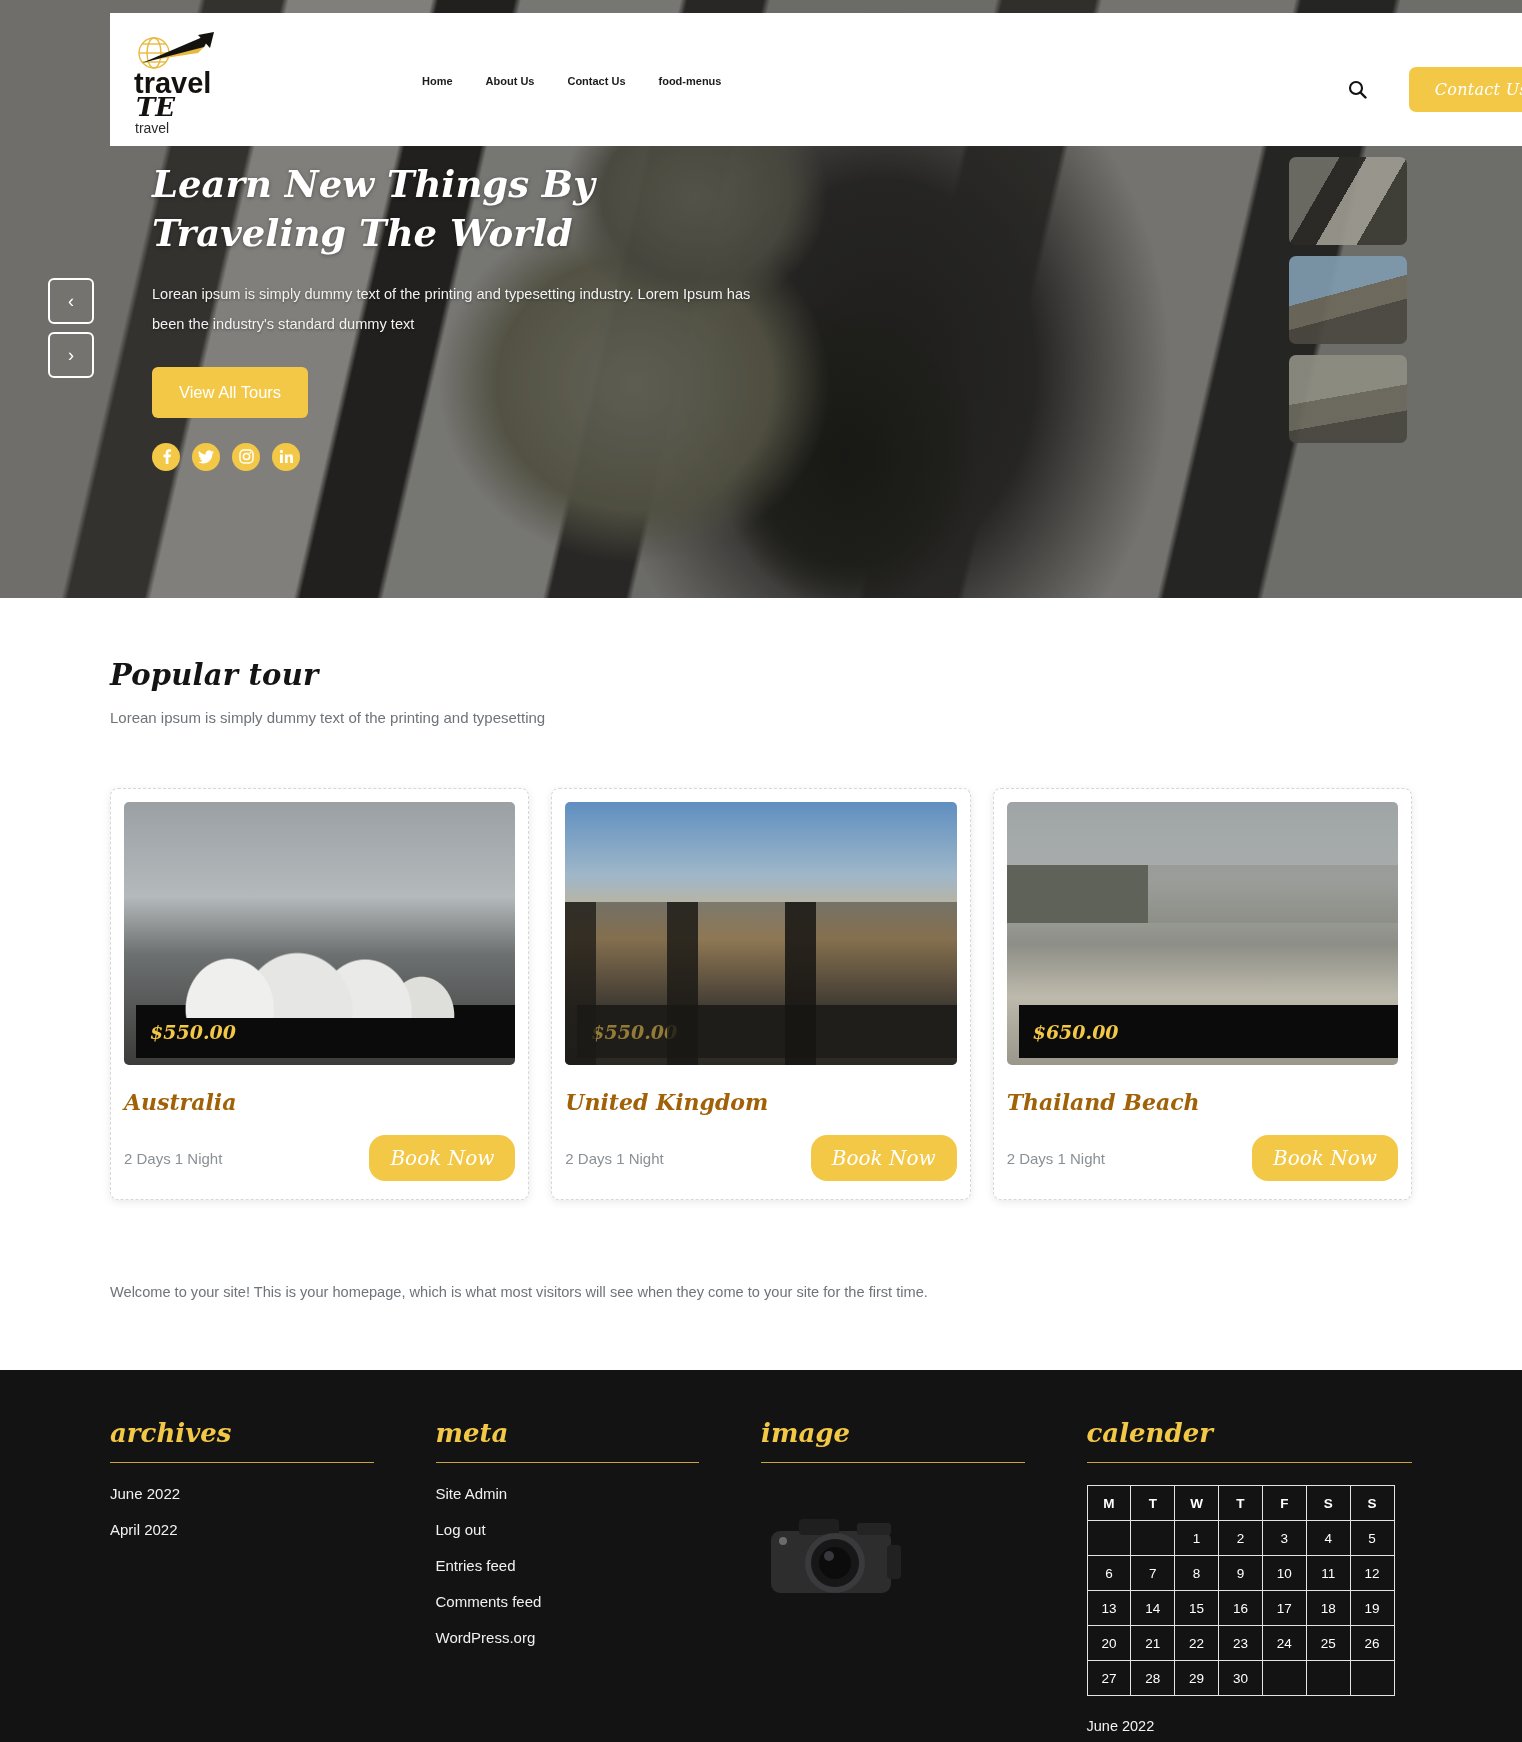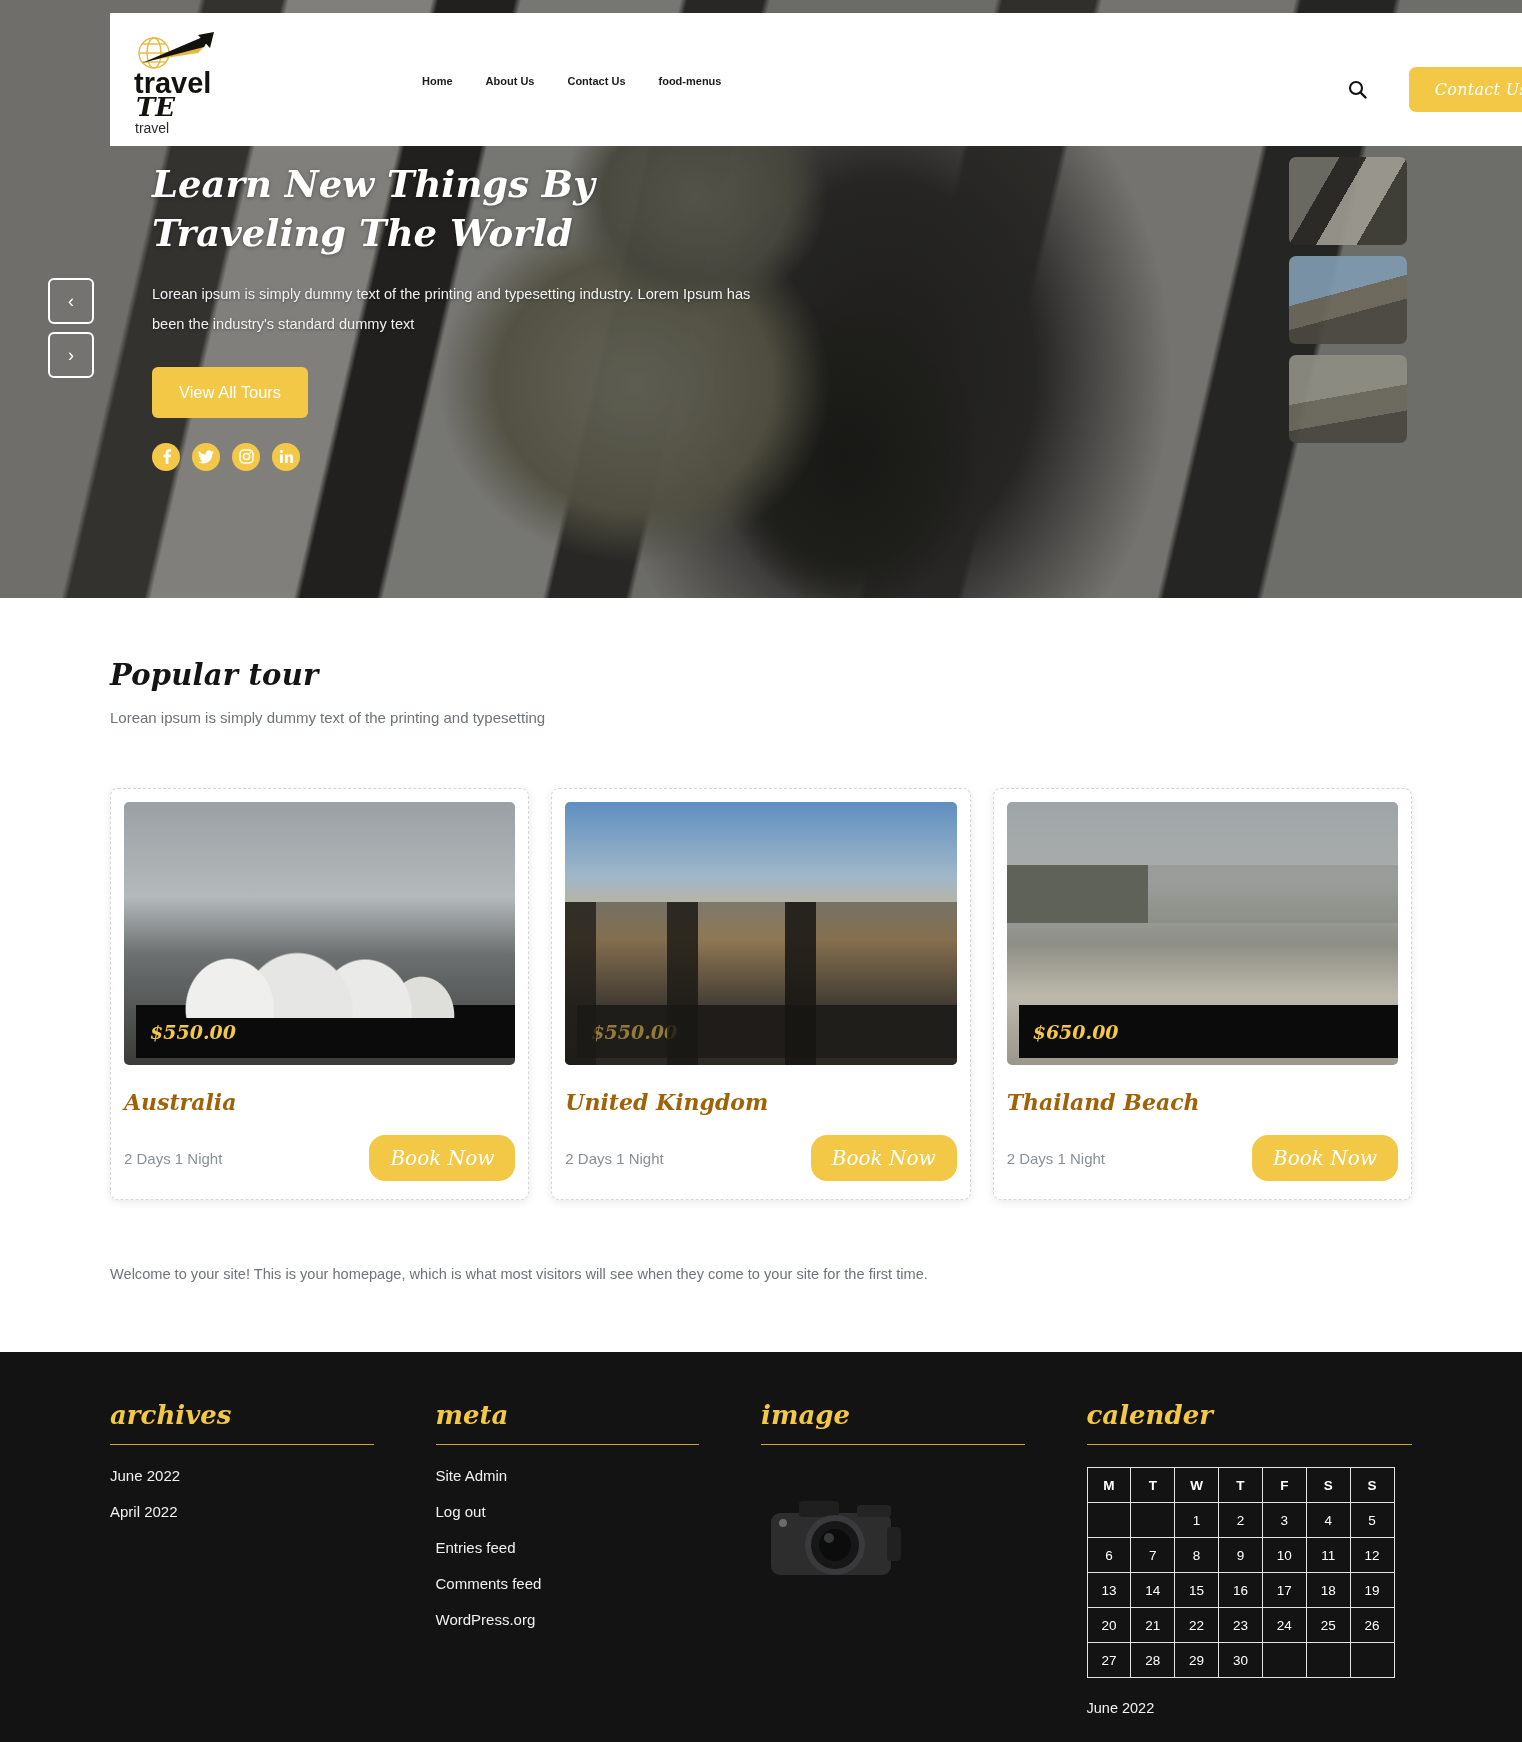--- a/index.html
+++ b/index.html
@@ -199,21 +199,21 @@
     display: flex; align-items: center; justify-content: space-between;
     margin-top: 20px; padding-bottom: 18px;
   }
   .duration { font-size: 15px; color: #8b9095; }
   .btn-book {
     background: #f3c846; color: #fff; border: none; cursor: pointer;
     padding: 11px 21px; border-radius: 16px; font-size: 20px;
     font-family: "DejaVu Serif", serif; font-style: italic; margin-left: 27px;
   }
   .welcome {
-    margin-top: 66px; padding-bottom: 70px;
+    margin-top: 84px; padding-bottom: 70px;
     font-size: 14.6px; color: #6e7479;
   }
 
   
   .footer { width: 1522px; background: #131313; padding: 48px 0 62px 0; }
   .fgrid { display: flex; }
   .fcol { width: 25%; padding-right: 62px; }
   .fcol:last-child { padding-right: 0; }
   .ftitle {
     font-family: "DejaVu Serif", serif; font-style: italic; font-weight: 700;

